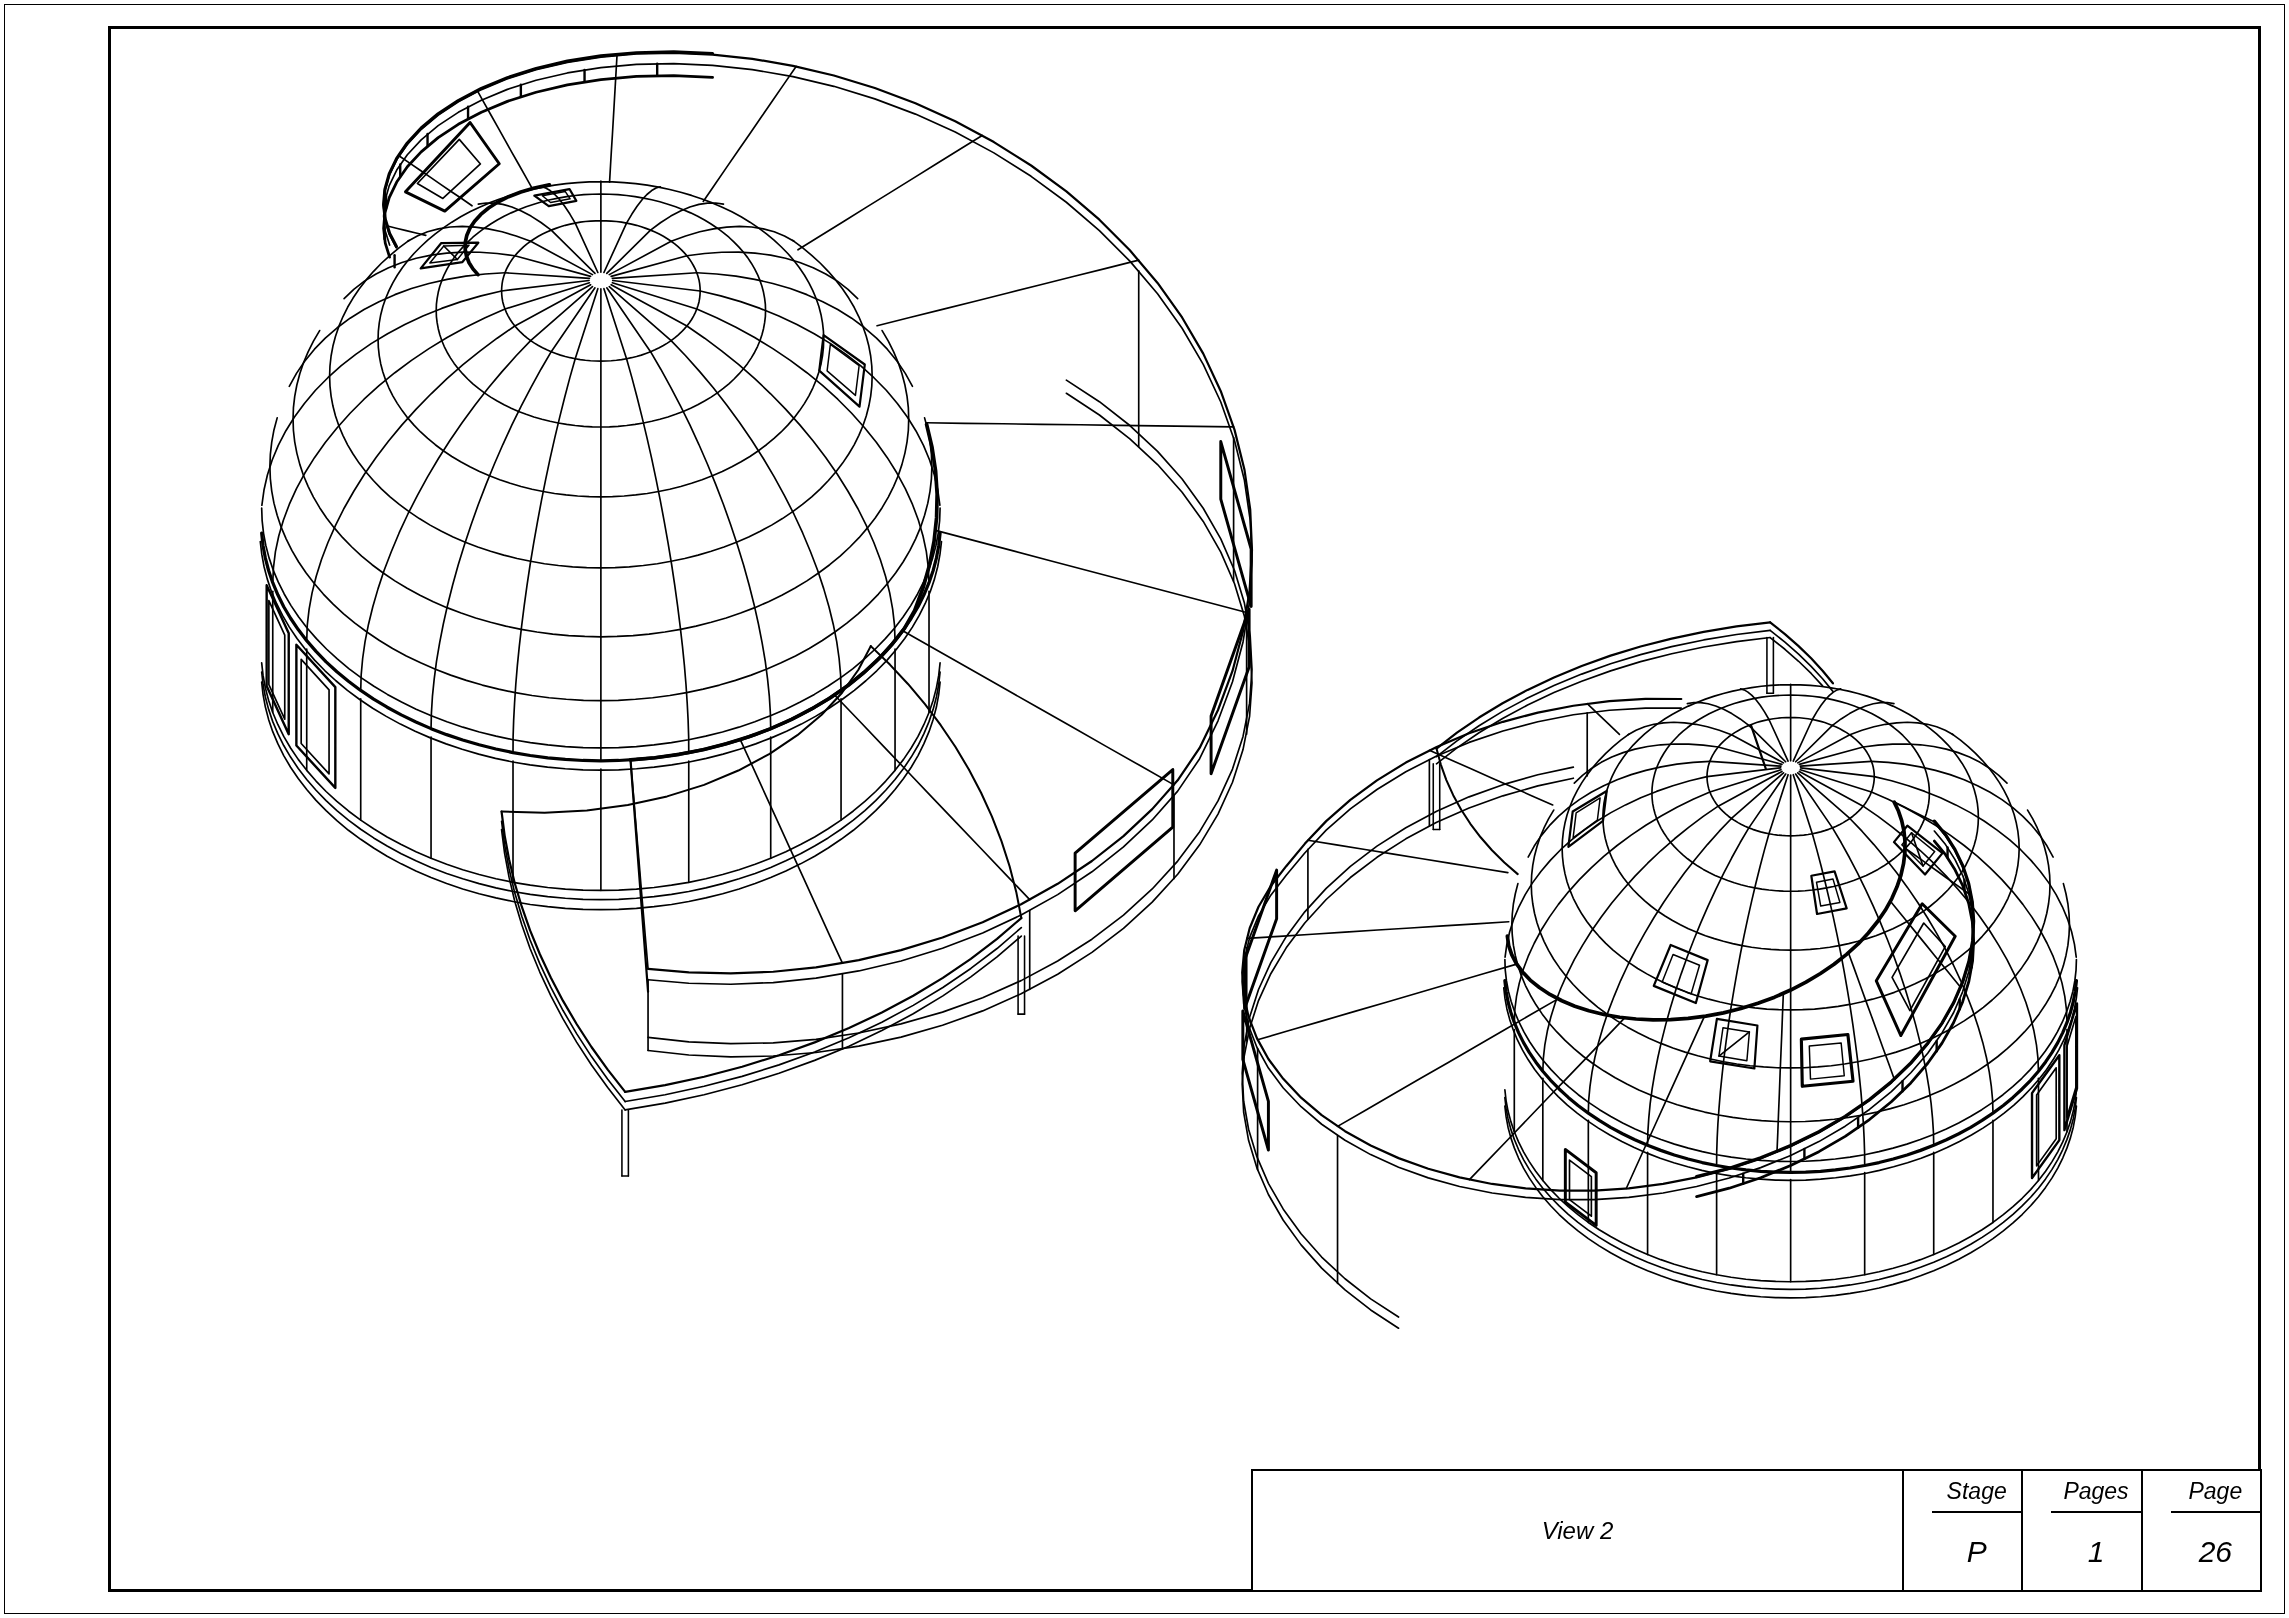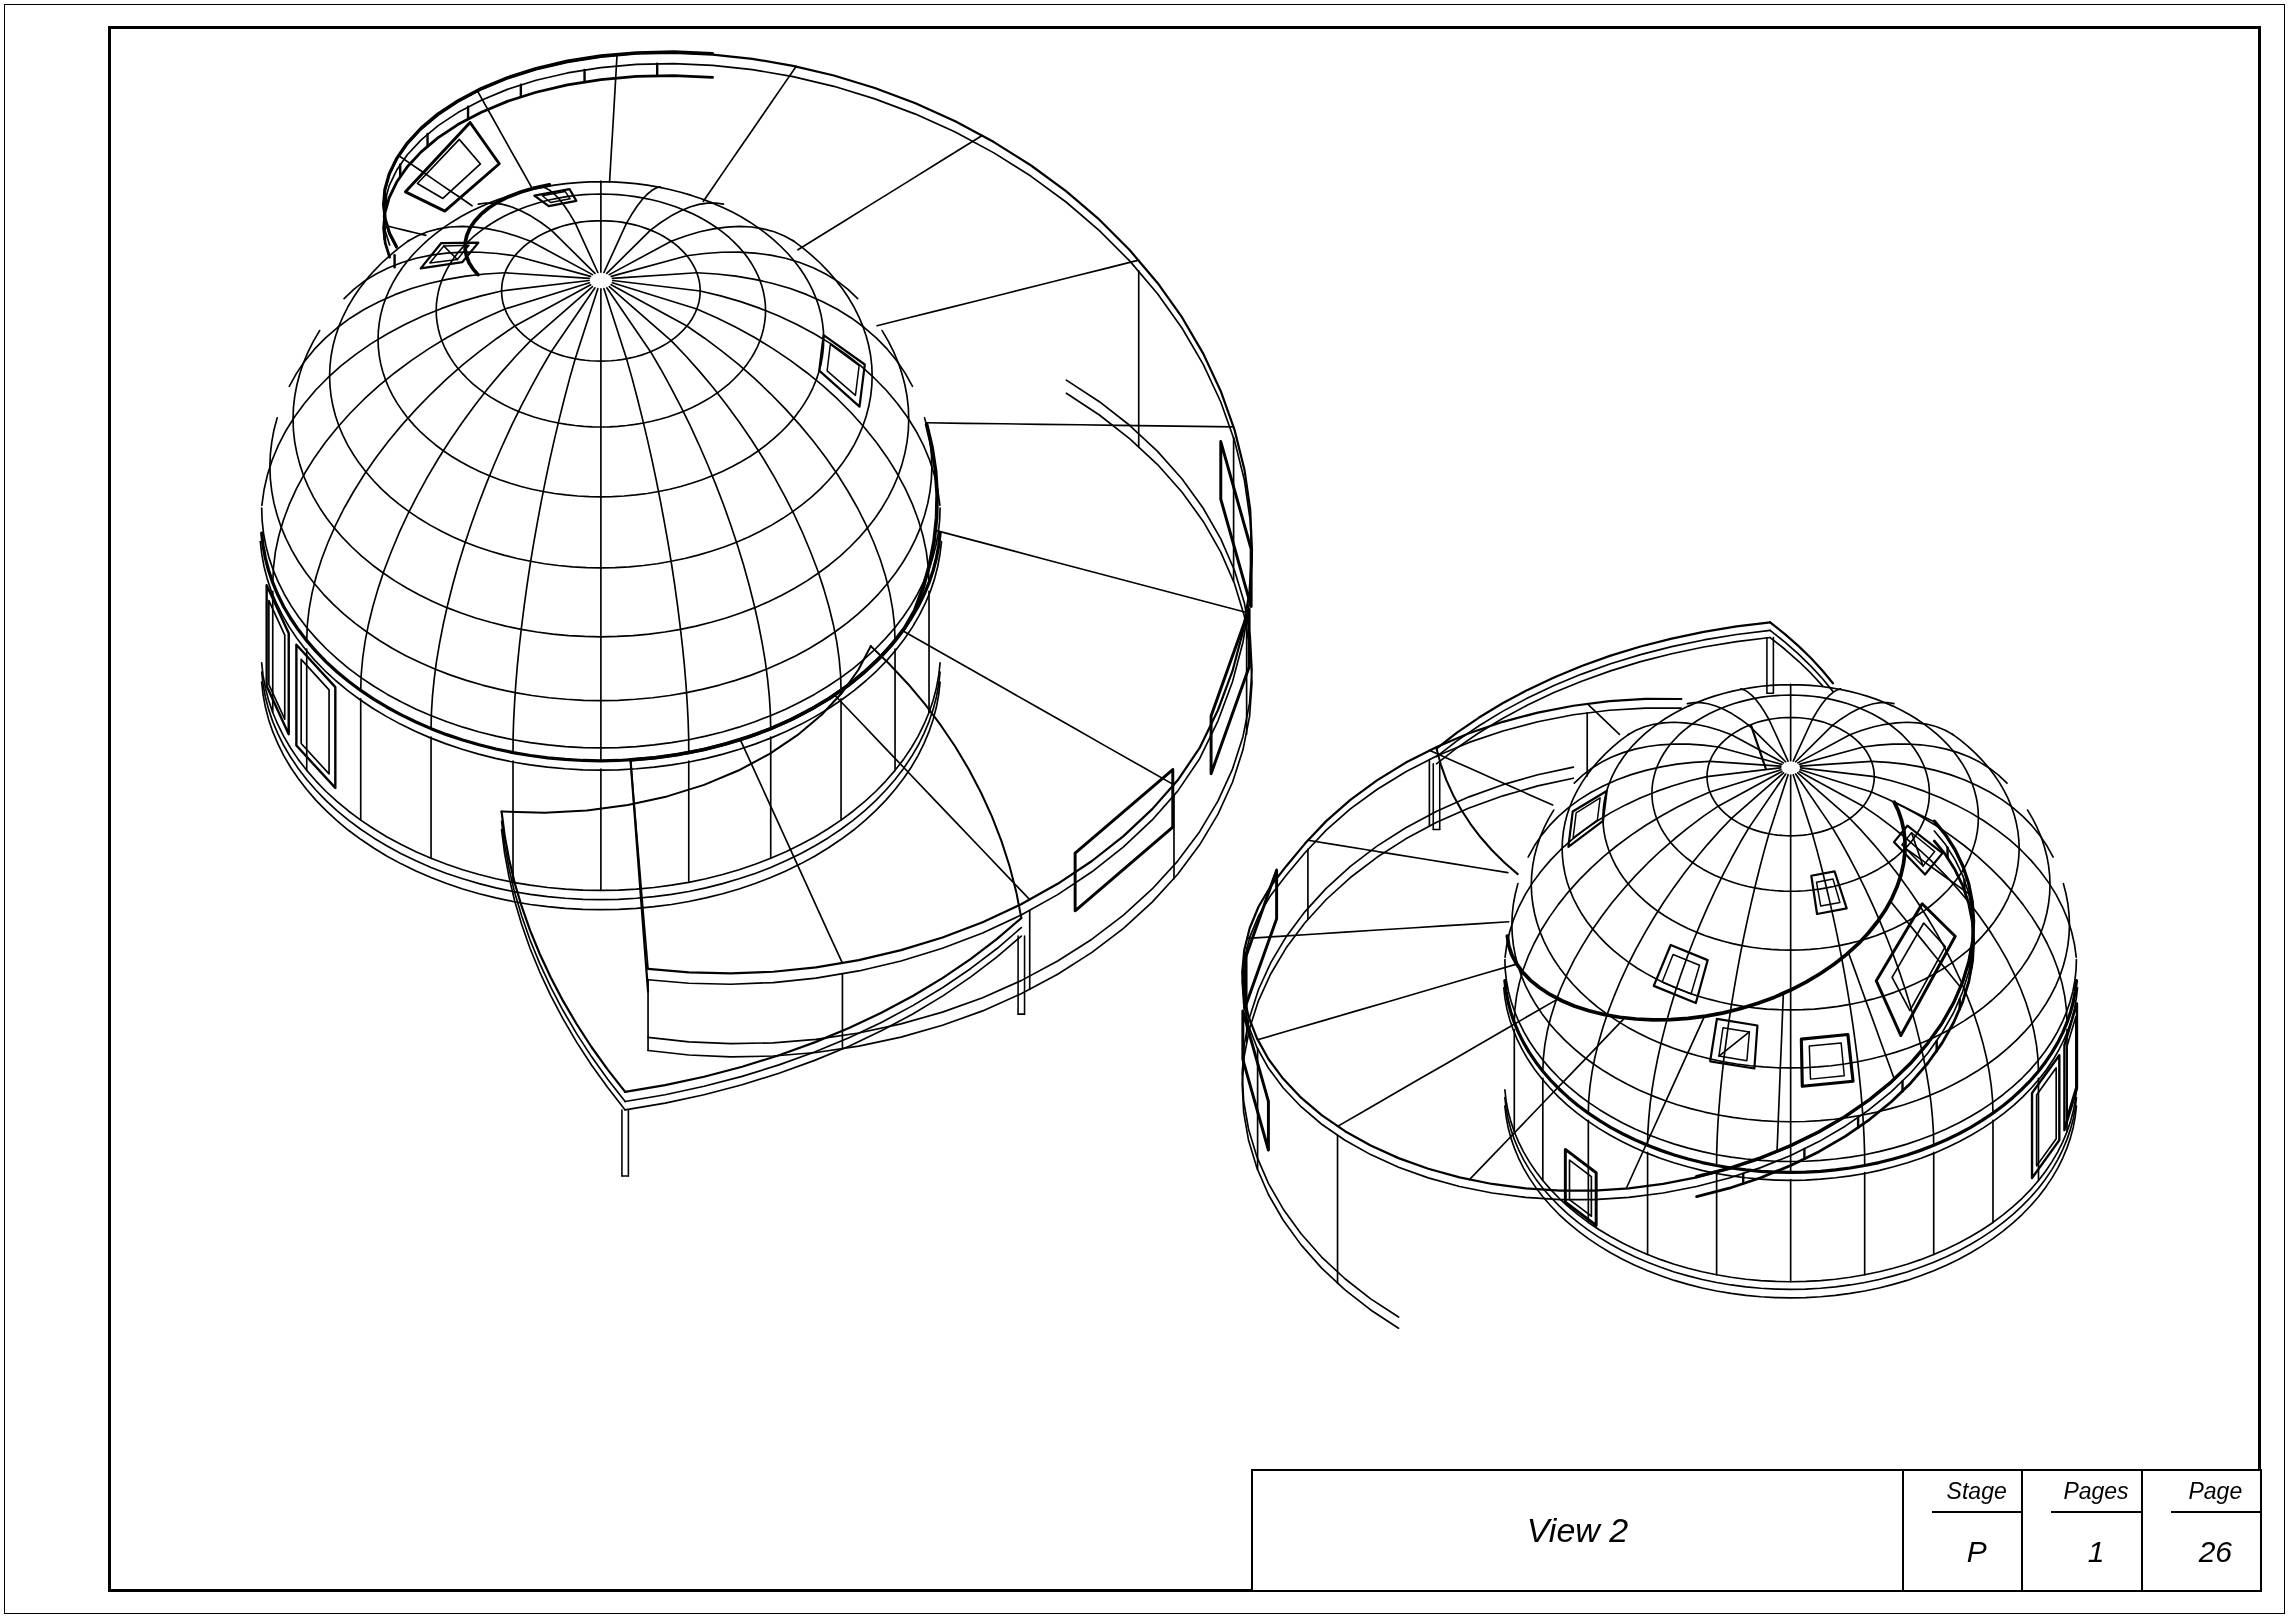--- a/index.html
+++ b/index.html
@@ -7,21 +7,21 @@
          font-family:"Liberation Sans",sans-serif;color:#000;}
   .outer-border{position:absolute;left:3.7px;top:3.7px;width:2281px;height:1610px;
                 border:1.8px solid #000;box-sizing:border-box;}
   .inner-border{position:absolute;left:108px;top:26px;width:2153px;height:1566px;
                 border:3.7px solid #000;box-sizing:border-box;}
   .cad-svg{position:absolute;left:0;top:0;width:2290px;height:1619px;}
   .titleblock{position:absolute;left:1251px;top:1469px;width:1011px;height:123px;
               border:2.8px solid #000;box-sizing:border-box;display:flex;background:#fff;}
   .tb-title{width:651px;border-right:2.8px solid #000;box-sizing:border-box;
             display:flex;align-items:center;justify-content:center;
-            font-style:italic;font-size:34px;}
+            font-style:italic;font-size:24px;}
   .tb-col{flex:1;border-right:2.8px solid #000;box-sizing:border-box;display:flex;flex-direction:column;margin-left:28px;}
   .tb-col:last-child{border-right:none;}
   .tb-label{height:42px;border-bottom:2.8px solid #000;box-sizing:border-box;
             display:flex;align-items:center;justify-content:center;
             font-style:italic;font-size:23px;}
   .tb-value{flex:1;display:flex;align-items:center;justify-content:center;
             font-style:italic;font-size:30px;}
 </style>
 </head>
 <body>

